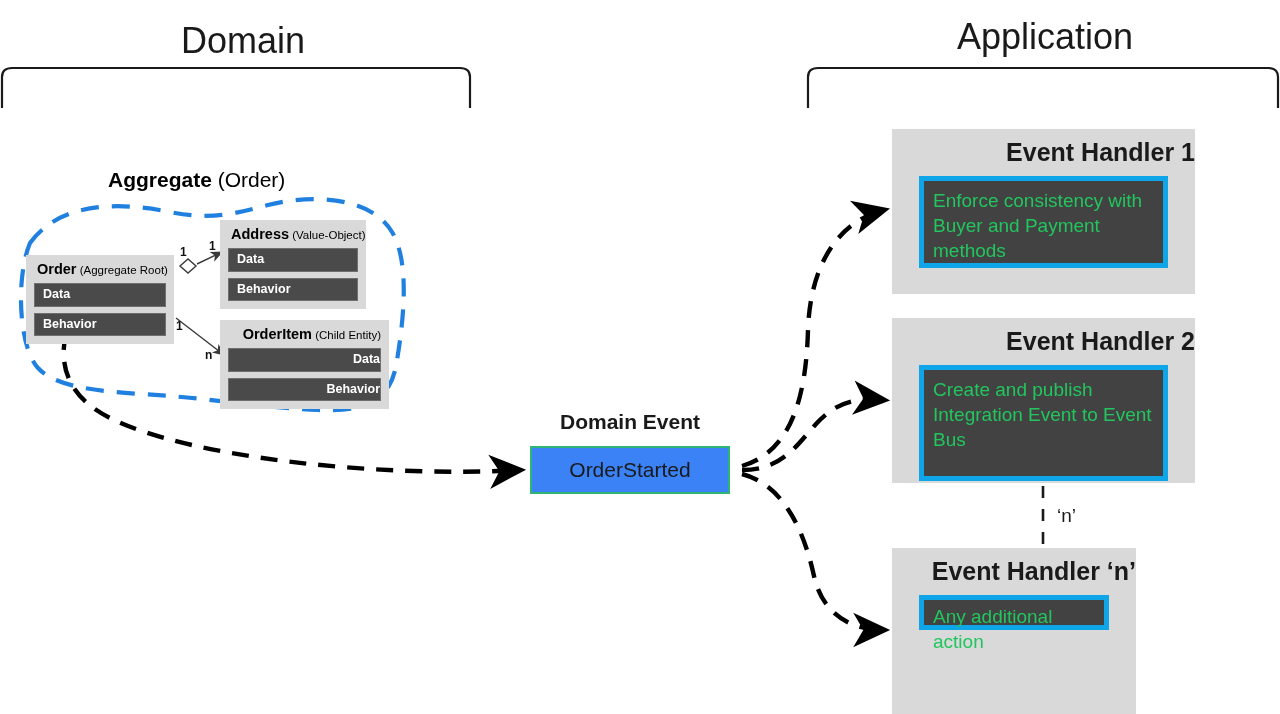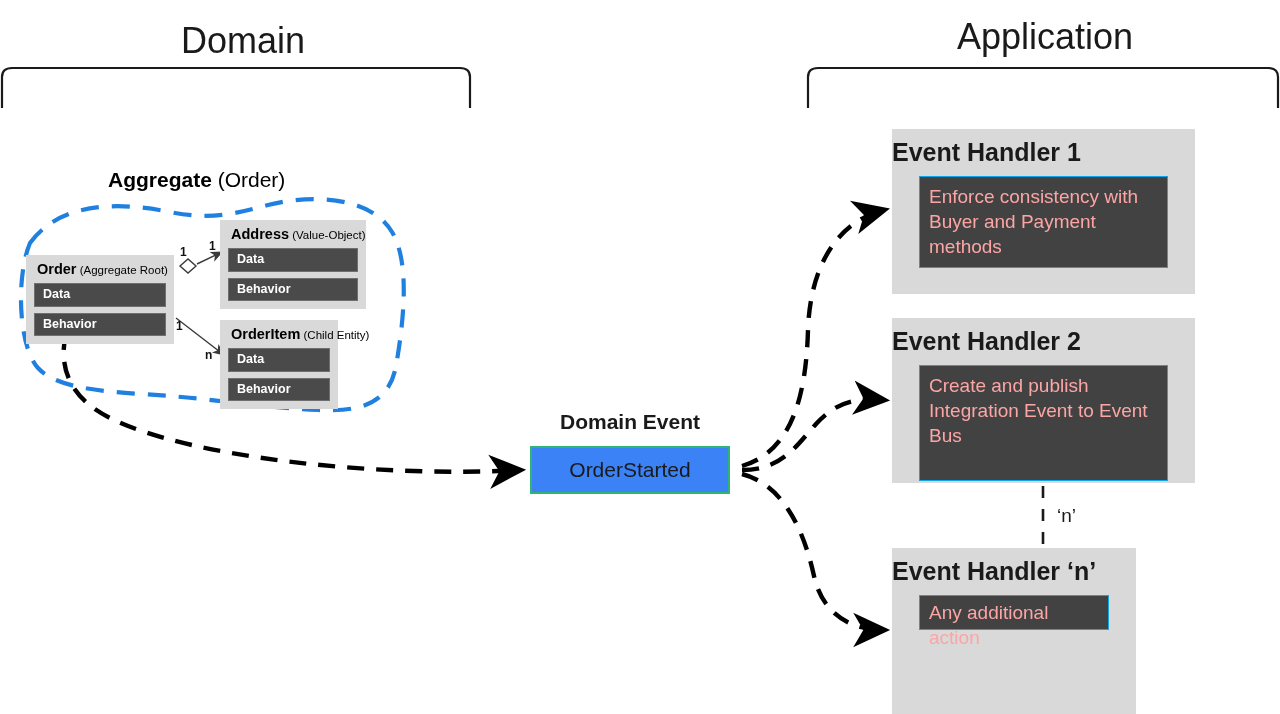--- a/index.html
+++ b/index.html
@@ -106,29 +106,29 @@
 
   
   .handler {
     background: #d9d9d9;
     box-sizing: border-box;
   }
   .handler-title {
     font-size: 25px;
     font-weight: bold;
     color: #1a1a1a;
-    text-align: left;
+    text-align: right;
     white-space: nowrap;
     padding-top: 9px;
     line-height: 1.15;
   }
   .handler-body {
     background: #424242;
-    color: #fca5a5;
-    border: 1px solid #0ea5e9;
+    color: #22c55e;
+    border: 5px solid #0ea5e9;
     box-sizing: border-box;
     font-size: 19px;
     line-height: 1.32;
     padding: 7px 9px 9px 9px;
     font-weight: 400;
   }
 
   .n-label {
     font-size: 19px;
     color: #1a1a1a;
@@ -206,21 +206,21 @@
   </div>
 
   <div class="abs entity" style="left:220px; top:220px; width:146px;">
     <div class="entity-title">
       <span class="name">Address</span><span class="kind"> (Value-Object)</span>
     </div>
     <div class="member">Data</div>
     <div class="member">Behavior</div>
   </div>
 
-  <div class="abs entity" style="left:220px; top:320px; width:118px;">
+  <div class="abs entity" style="left:220px; top:320px; width:169px;text-align:right;">
     <div class="entity-title">
       <span class="name">OrderItem</span><span class="kind"> (Child Entity)</span>
     </div>
     <div class="member">Data</div>
     <div class="member">Behavior</div>
   </div>
 
   <div class="abs card-label" style="left:180px; top:246px;">1</div>
   <div class="abs card-label" style="left:209px; top:240px;">1</div>
   <div class="abs card-label" style="left:176px; top:320px;">1</div>

